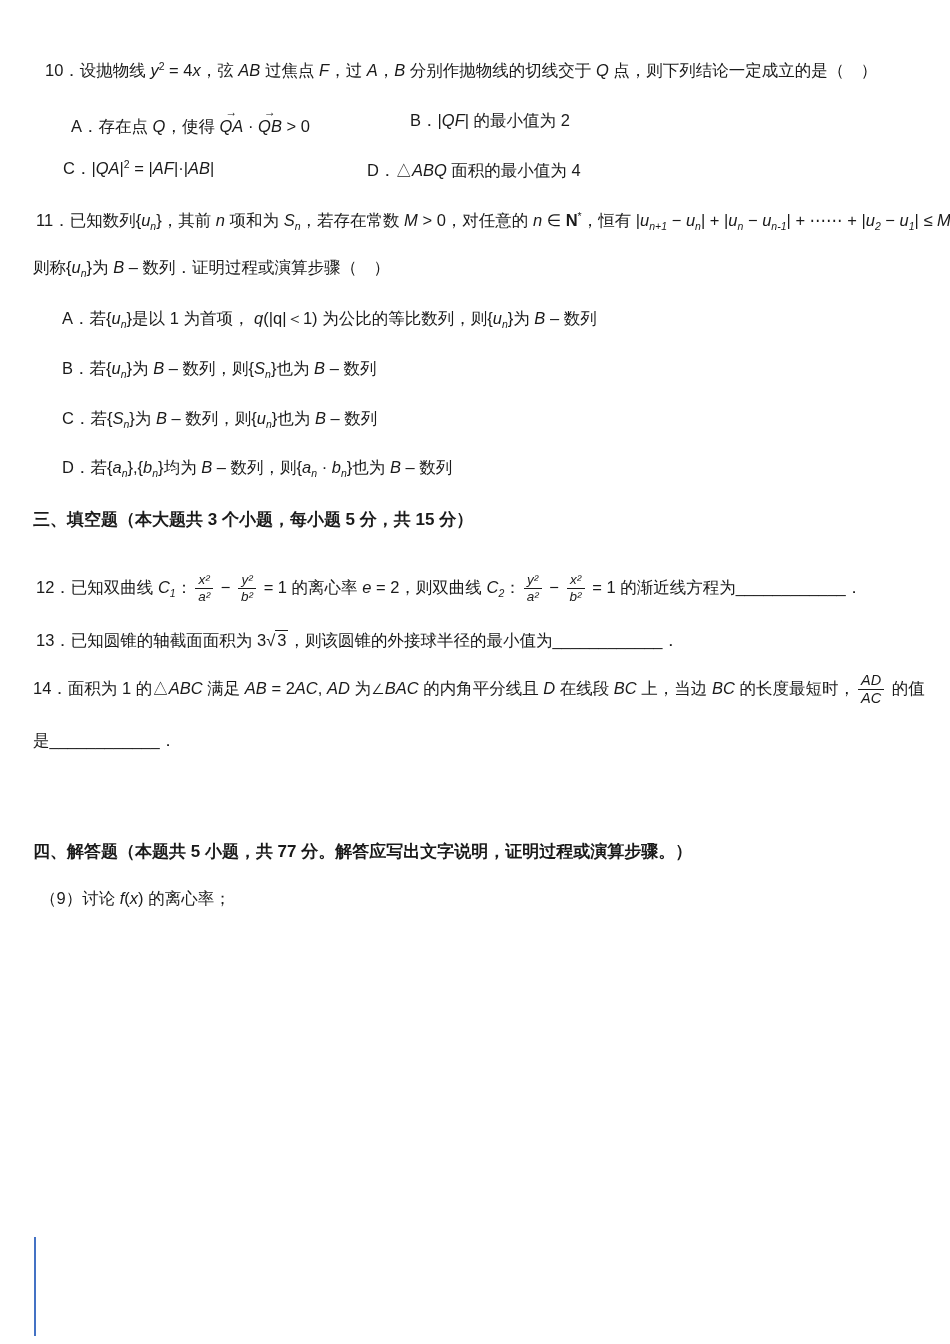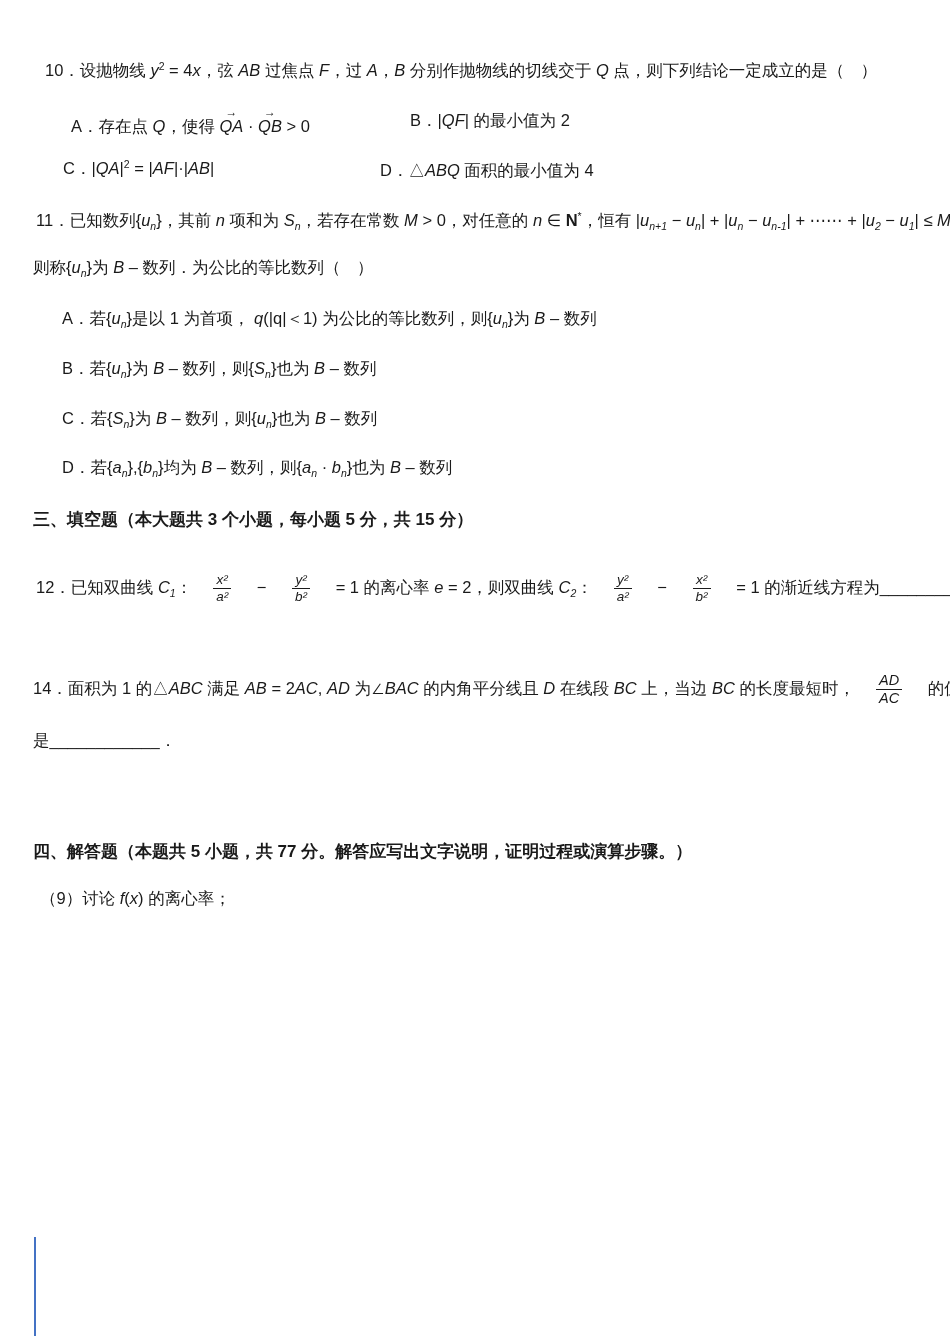--- a/index.html
+++ b/index.html
@@ -25,45 +25,46 @@
   sup.it{font-style:italic;}
   sub{font-size:10.5px;font-style:italic;vertical-align:sub;line-height:0;}
   .vec{position:relative;display:inline-block;font-style:italic;margin-top:6px;}
   .vec::after{
     content:"\2192";
     position:absolute;left:0;right:0;top:-0.95em;
     font-size:0.72em;text-align:center;font-style:normal;
   }
   .frac{
     display:inline-block;text-align:center;vertical-align:middle;
-    font-style:italic;font-size:13.5px;line-height:1.2;margin:0 21px;
+    font-style:italic;font-size:13.5px;line-height:1.2;margin:0 3px;
   }
   .frac .num{display:block;border-bottom:1px solid #1a1a1a;padding:0 3px;}
   .frac .den{display:block;padding:0 3px;}
   .frac.big{font-size:14.5px;}
   .sqrt{display:inline-block;white-space:nowrap;}
   .rsign{font-style:normal;}
   .rbody{border-top:1px solid #1a1a1a;padding:0 2px;font-style:normal;}
   #cursor-line{position:absolute;}
 </style>
 </head>
 <body>
 
 <div id="page" style="background: rgb(255, 255, 255); color: rgb(26, 26, 26);">
   <div id="cursor-line" style="left: 34px; top: 1237px; width: 2px; height: 105px; background: rgb(68, 114, 196);"></div>
 <div class="block" style="top: 60px; left: 45px;"><span class="t">10．设抛物线 </span><span class="it">y</span><sup>2</sup><span class="t"> = 4</span><span class="it">x</span><span class="t">，弦 </span><span class="it">AB</span><span class="t"> 过焦点 </span><span class="it">F</span><span class="t">，过 </span><span class="it">A</span><span class="t">，</span><span class="it">B</span><span class="t"> 分别作抛物线的切线交于 </span><span class="it">Q</span><span class="t"> 点，则下列结论一定成立的是（　）</span></div>
     <div class="block" style="top: 110px; left: 63px; margin-left: 8px;"><span class="t">A．存在点 </span><span class="it">Q</span><span class="t">，使得 </span><span class="vec">QA</span><span class="t"> · </span><span class="vec">QB</span><span class="t"> &gt; 0</span></div>
     <div class="block" style="top: 110px; left: 375px; margin-left: 35px;"><span class="t">B．|</span><span class="it">QF</span><span class="t">| 的最小值为 2</span></div>
     <div class="block" style="top: 158px; left: 63px;"><span class="t">C．|</span><span class="it">QA</span><span class="t">|</span><sup>2</sup><span class="t"> = |</span><span class="it">AF</span><span class="t">|·|</span><span class="it">AB</span><span class="t">|</span></div>
-    <div class="block" style="top: 160px; left: 380px;"><span class="t">D．△</span><span class="it">ABQ</span><span class="t"> 面积的最小值为 4</span></div>
+    <div class="block" style="top: 160px; left: 367px;"><span class="t">D．△</span><span class="it">ABQ</span><span class="t"> 面积的最小值为 4</span></div>
     <div class="block" style="top: 210px; left: 36px;"><span class="t">11．已知数列</span><span class="t">{</span><span class="it">u</span><sub>n</sub><span class="t">}</span><span class="t">，其前 </span><span class="it">n</span><span class="t"> 项和为 </span><span class="it">S</span><sub>n</sub><span class="t">，若存在常数 </span><span class="it">M</span><span class="t"> &gt; 0，对任意的 </span><span class="it">n</span><span class="t"> ∈ </span><span class="bd">N</span><sup>*</sup><span class="t">，恒有 |</span><span class="it">u</span><sub>n+1</sub><span class="t"> − </span><span class="it">u</span><sub>n</sub><span class="t">| + |</span><span class="it">u</span><sub>n</sub><span class="t"> − </span><span class="it">u</span><sub>n-1</sub><span class="t">| + ⋯⋯ + |</span><span class="it">u</span><sub>2</sub><span class="t"> − </span><span class="it">u</span><sub>1</sub><span class="t">| ≤ </span><span class="it">M</span><span class="t">，</span></div>
-    <div class="block" style="top: 257px; left: 33px;"><span class="t">则称</span><span class="t">{</span><span class="it">u</span><sub>n</sub><span class="t">}</span><span class="t">为 </span><span class="it">B</span><span class="t"> – 数列．为公比的等比数列（　）</span></div>
+    <div class="block" style="top: 257px; left: 33px;"><span class="t">则称</span><span class="t">{</span><span class="it">u</span><sub>n</sub><span class="t">}</span><span class="t">为 </span><span class="it">B</span><span class="t"> – 数列．证明过程或演算步骤（　）</span></div>
     <div class="block" style="top: 308px; left: 62px;"><span class="t">A．若</span><span class="t">{</span><span class="it">u</span><sub>n</sub><span class="t">}</span><span class="t">是以 1 为首项， </span><span class="it">q</span><span class="t">(|q|＜1) 为公比的等比数列，则</span><span class="t">{</span><span class="it">u</span><sub>n</sub><span class="t">}</span><span class="t">为 </span><span class="it">B</span><span class="t"> – 数列</span></div>
     <div class="block" style="top: 358px; left: 62px;"><span class="t">B．若</span><span class="t">{</span><span class="it">u</span><sub>n</sub><span class="t">}</span><span class="t">为 </span><span class="it">B</span><span class="t"> – 数列，则</span><span class="t">{</span><span class="it">S</span><sub>n</sub><span class="t">}</span><span class="t">也为 </span><span class="it">B</span><span class="t"> – 数列</span></div>
     <div class="block" style="top: 408px; left: 62px;"><span class="t">C．若</span><span class="t">{</span><span class="it">S</span><sub>n</sub><span class="t">}</span><span class="t">为 </span><span class="it">B</span><span class="t"> – 数列，则</span><span class="t">{</span><span class="it">u</span><sub>n</sub><span class="t">}</span><span class="t">也为 </span><span class="it">B</span><span class="t"> – 数列</span></div>
     <div class="block" style="top: 457px; left: 62px;"><span class="t">D．若</span><span class="t">{</span><span class="it">a</span><sub>n</sub><span class="t">},{</span><span class="it">b</span><sub>n</sub><span class="t">}</span><span class="t">均为 </span><span class="it">B</span><span class="t"> – 数列，则</span><span class="t">{</span><span class="it">a</span><sub>n</sub><span class="t"> · </span><span class="it">b</span><sub>n</sub><span class="t">}</span><span class="t">也为 </span><span class="it">B</span><span class="t"> – 数列</span></div>
     <div class="block bold" style="top: 509px; left: 33px;"><span class="t">三、填空题（本大题共 3 个小题，每小题 5 分，共 15 分）</span></div>
     <div class="block" style="top: 572px; left: 36px;"><span class="t">12．已知双曲线 </span><span class="it">C</span><sub>1</sub><span class="t">：</span><span class="frac"><span class="num">x²</span><span class="den">a²</span></span><span class="t"> − </span><span class="frac"><span class="num">y²</span><span class="den">b²</span></span><span class="t"> = 1 的离心率 </span><span class="it">e</span><span class="t"> = 2，则双曲线 </span><span class="it">C</span><sub>2</sub><span class="t">：</span><span class="frac"><span class="num">y²</span><span class="den">a²</span></span><span class="t"> − </span><span class="frac"><span class="num">x²</span><span class="den">b²</span></span><span class="t"> = 1 的渐近线方程为</span><span class="t">____________</span><span class="t">．</span></div>
+    <div class="block" style="top: 630px; left: 36px;"><span class="t">13．已知圆锥的轴截面面积为 3</span><span class="sqrt"><span class="rsign">√</span><span class="rbody">3</span></span><span class="t">，则该圆锥的外接球半径的最小值为</span><span class="t">____________</span><span class="t">．</span></div>
     <div class="block" style="top: 672px; left: 33px;"><span class="t">14．面积为 1 的△</span><span class="it">ABC</span><span class="t"> 满足 </span><span class="it">AB</span><span class="t"> = 2</span><span class="it">AC</span><span class="t">, </span><span class="it">AD</span><span class="t"> 为∠</span><span class="it">BAC</span><span class="t"> 的内角平分线且 </span><span class="it">D</span><span class="t"> 在线段 </span><span class="it">BC</span><span class="t"> 上，当边 </span><span class="it">BC</span><span class="t"> 的长度最短时，</span><span class="frac big"><span class="num">AD</span><span class="den">AC</span></span><span class="t"> 的值</span></div>
     <div class="block" style="top: 730px; left: 33px;"><span class="t">是</span><span class="t">____________</span><span class="t">．</span></div>
     <div class="block bold" style="top: 804px; left: 33px; margin-top: 37px;"><span class="t">四、解答题（本题共 5 小题，共 77 分。解答应写出文字说明，证明过程或演算步骤。）</span></div>
     <div class="block" style="top: 888px; left: 40px;"><span class="t">（9）讨论 </span><span class="it">f</span><span class="t">(</span><span class="it">x</span><span class="t">) 的离心率；</span></div>
   </div>
 
 </body></html>

